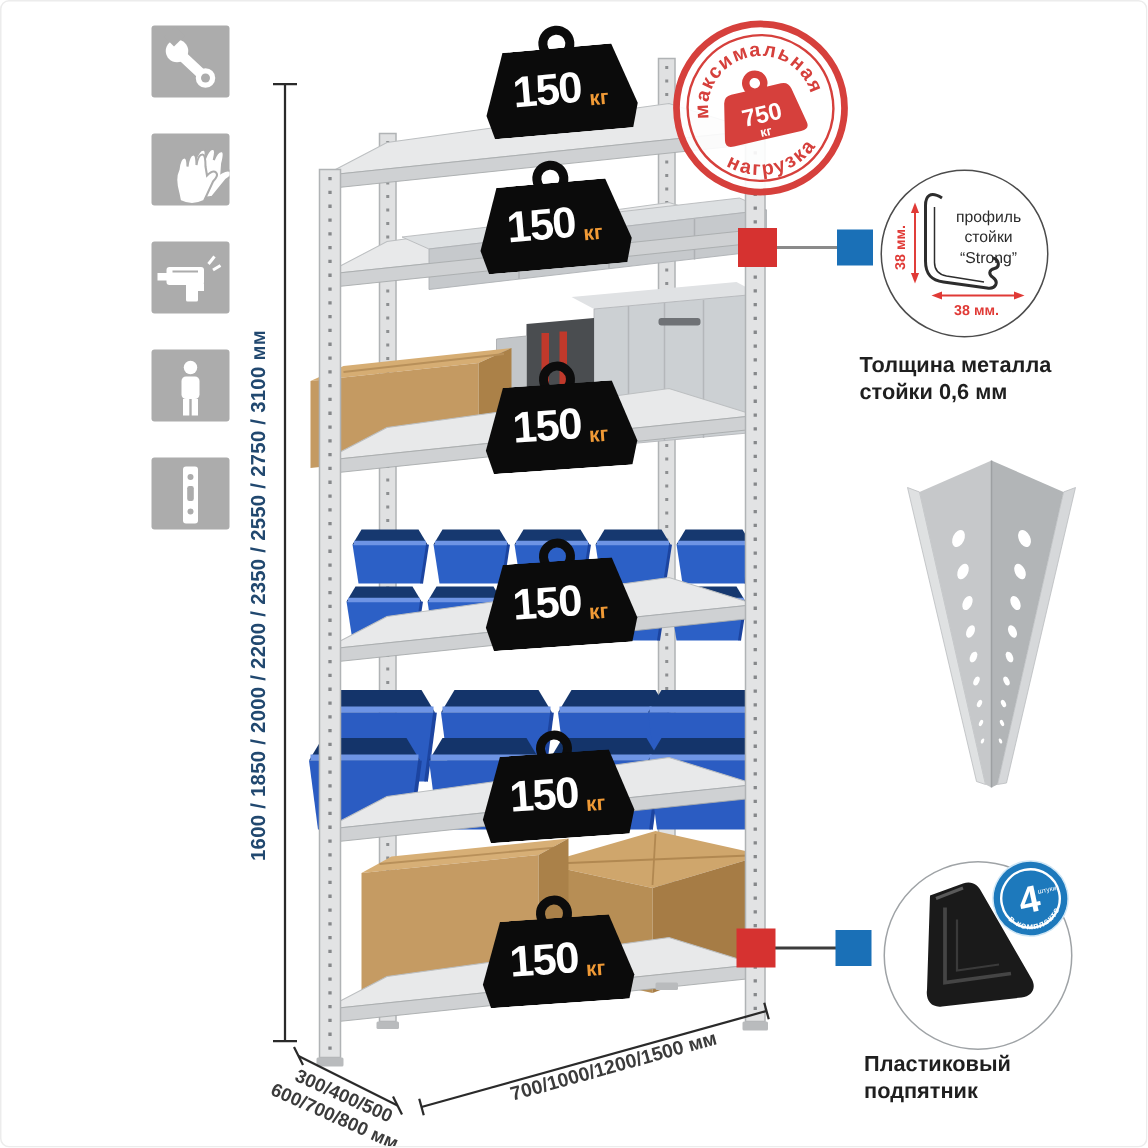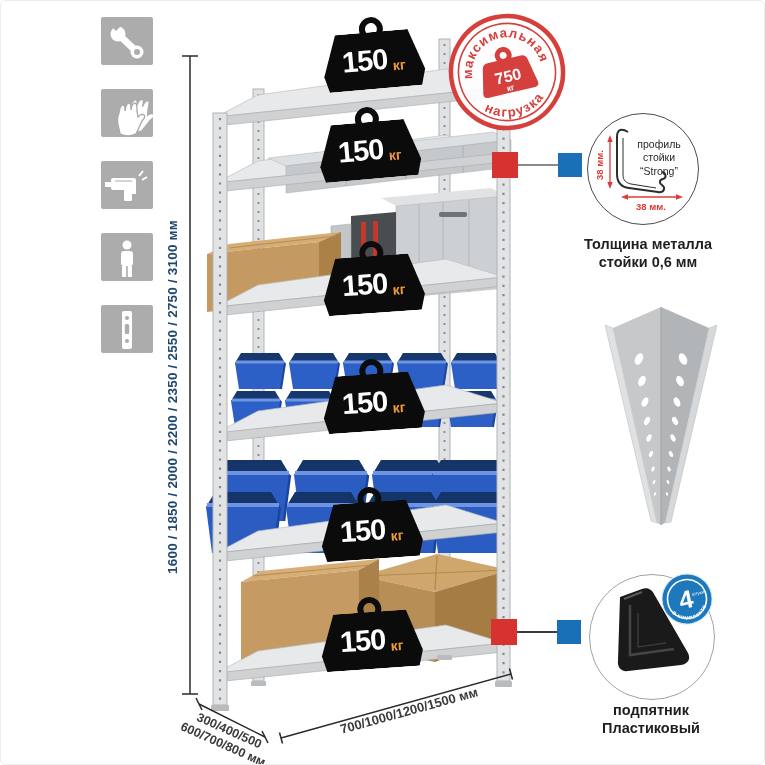--- a/index.html
+++ b/index.html
@@ -22,21 +22,21 @@
   .wb-unit{color:#f09a36;font-size:14px;font-weight:bold;font-style:normal;margin-top:12px;}
   
   .conn-line{position:absolute;height:0;border-top:2px solid #6e6e6e;}
   .sq{position:absolute;}
   .sq-red{background:#d63230;}
   .sq-blue{background:#1a70b7;}
   
   .detail-circle{position:absolute;border-radius:50%;background:#fff;}
   .circ-profile{left:586px;top:112px;width:110px;height:110px;border:1.6px solid #4c4c4c;}
   .circ-foot{left:588px;top:573px;width:124px;height:124px;border:1.6px solid #9fa3a6;}
-  .caption{position:absolute;text-align:center;font-weight:bold;color:#1f1f1f;font-size:14.5px;line-height:1.25;}
+  .caption{position:absolute;text-align:left;font-weight:bold;color:#1f1f1f;font-size:14.5px;line-height:1.25;}
   .dim-label{position:absolute;text-align:center;font-weight:bold;color:#3b3b3b;}
   .depth-label{left:150px;top:722px;width:150px;font-size:12.5px;line-height:1.2;transform:rotate(24deg);}
   .width-label{left:318px;top:702px;width:180px;font-size:13px;transform:rotate(-15.5deg);}
   svg text{font-family:"Liberation Sans",sans-serif;}
 </style>
 </head>
 <body>
 
 <div id="canvas">
 
@@ -335,22 +335,22 @@
     <circle cx="26" cy="26" r="25" fill="#1d79bc" stroke="#cfe6f5" stroke-width="1"></circle>
     <circle cx="26" cy="26" r="19.5" fill="none" stroke="#ffffff" stroke-width="1.6"></circle>
     <text x="25" y="35" font-size="25" font-weight="bold" fill="#ffffff" text-anchor="middle">4</text>
     <text x="38" y="24" font-size="4.5" fill="#ffffff" text-anchor="middle">штуки</text>
     <path id="b4arc" d="M6.4,32 A20.5,20.5 0 0 0 45.6,32" fill="none"></path>
     <text font-size="6" font-weight="bold" fill="#ffffff" letter-spacing="0.5" text-anchor="middle">
       <textPath href="#b4arc" startOffset="50%">в комплекте</textPath>
     </text>
   </svg>
   <div class="caption" style="left:575px;top:700px;width:150px">
+    <div>Пластиковый</div>
     <div>подпятник</div>
-    <div>Пластиковый</div>
   </div>
 
   <svg class="abs" style="left:150px;top:640px" width="420" height="122" viewBox="0 0 420 122">
     <line x1="48" y1="63" x2="114" y2="96" stroke="#2a2a2a" stroke-width="1.5"></line>
     <line x1="45" y1="57" x2="51" y2="69" stroke="#2a2a2a" stroke-width="1.5"></line>
     <line x1="111" y1="90" x2="117" y2="102" stroke="#2a2a2a" stroke-width="1.5"></line>
     <line x1="130" y1="97" x2="360" y2="33" stroke="#2a2a2a" stroke-width="1.5"></line>
     <line x1="128.5" y1="91.5" x2="131.5" y2="102.5" stroke="#2a2a2a" stroke-width="1.5"></line>
     <line x1="358.5" y1="27.5" x2="361.5" y2="38.5" stroke="#2a2a2a" stroke-width="1.5"></line>
   </svg>

